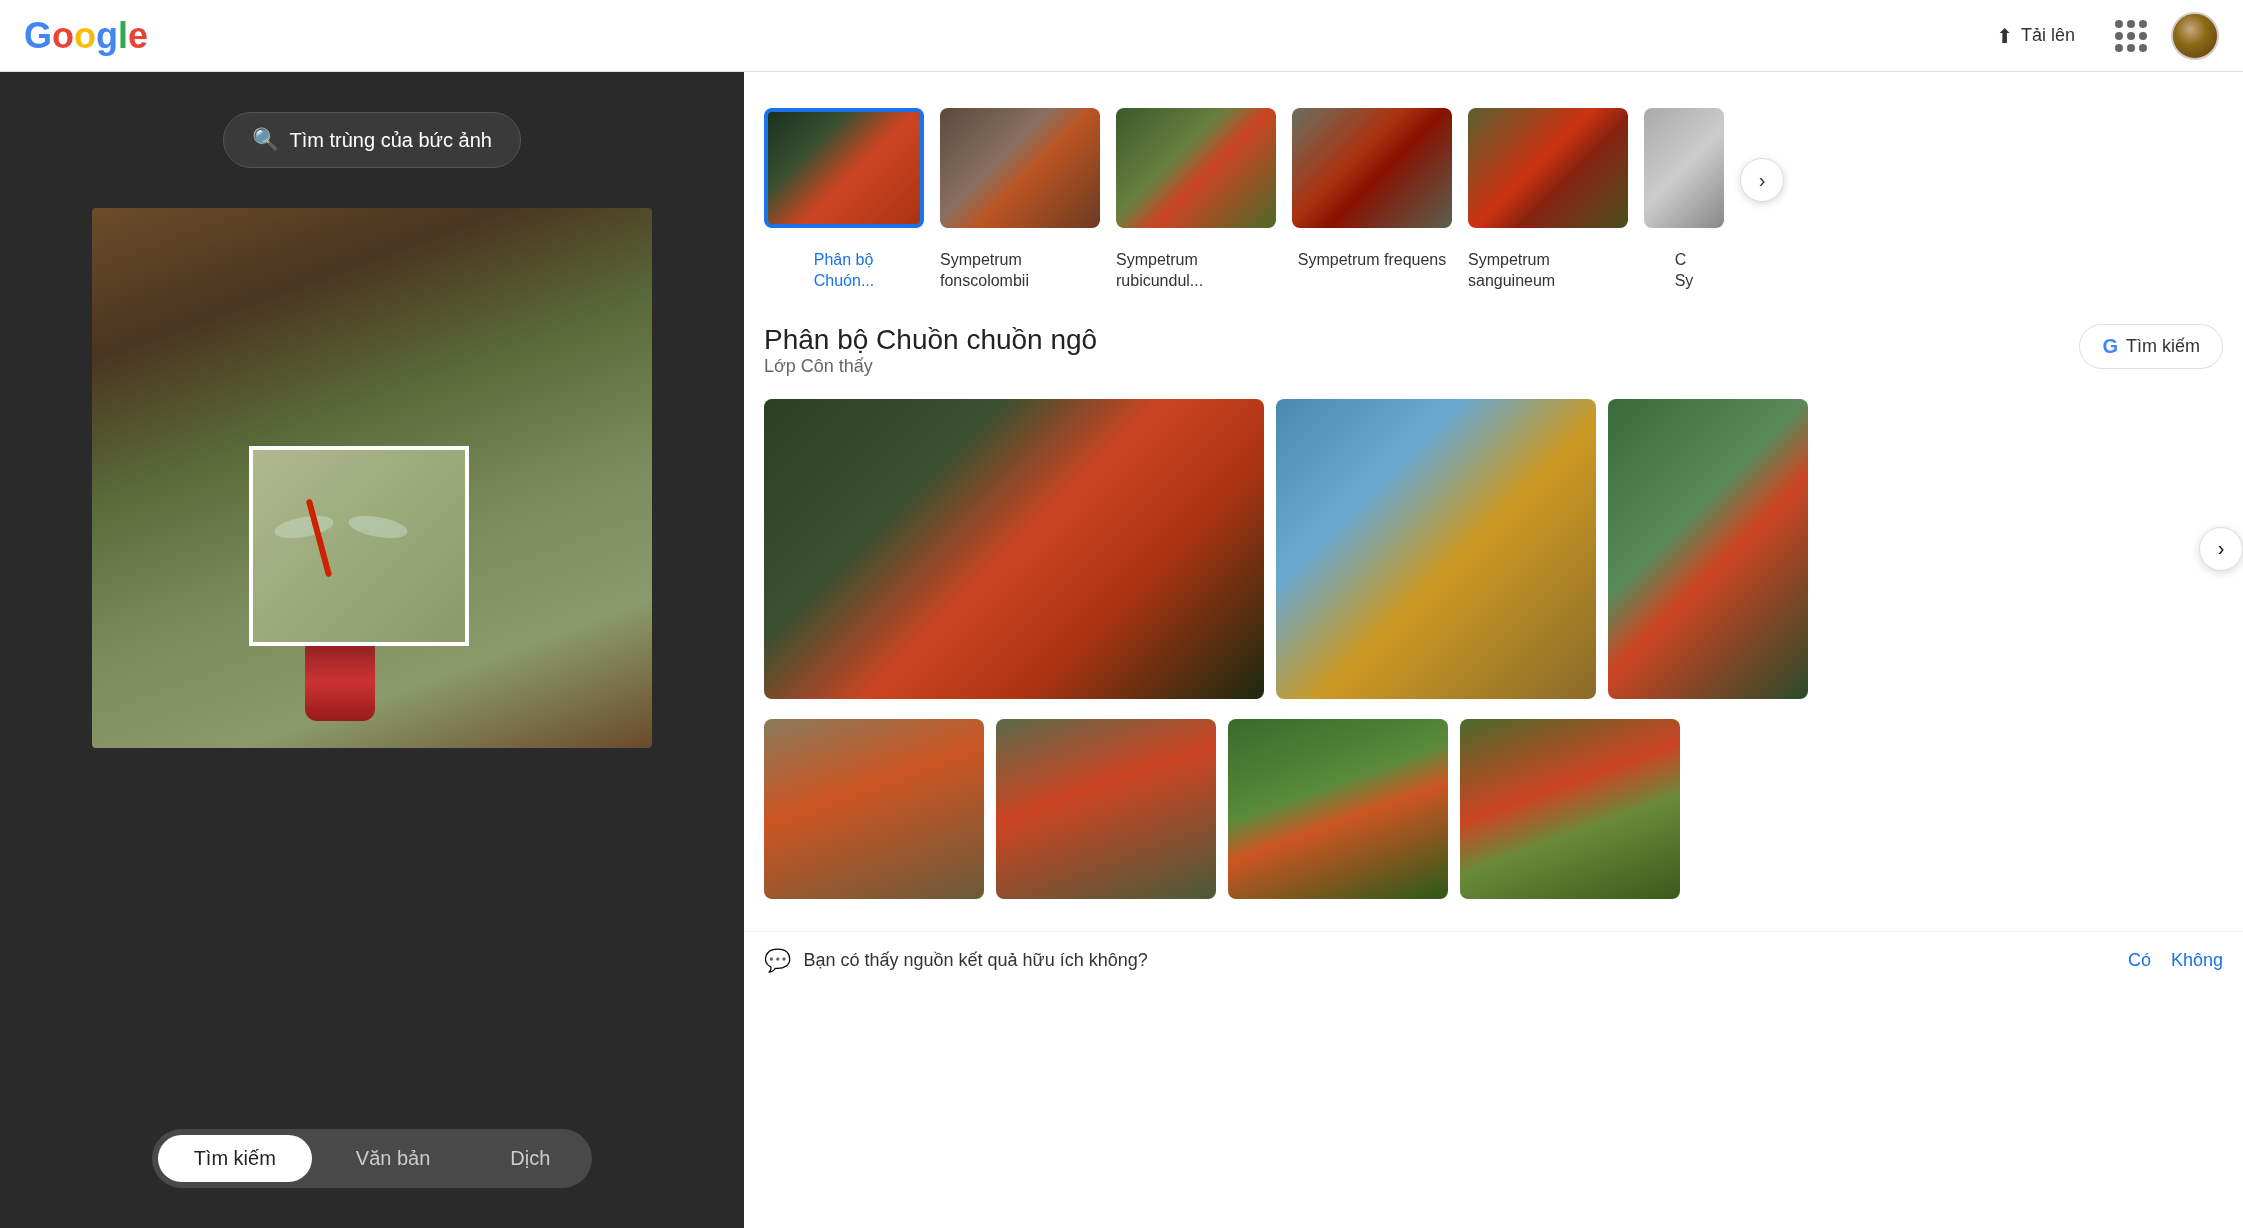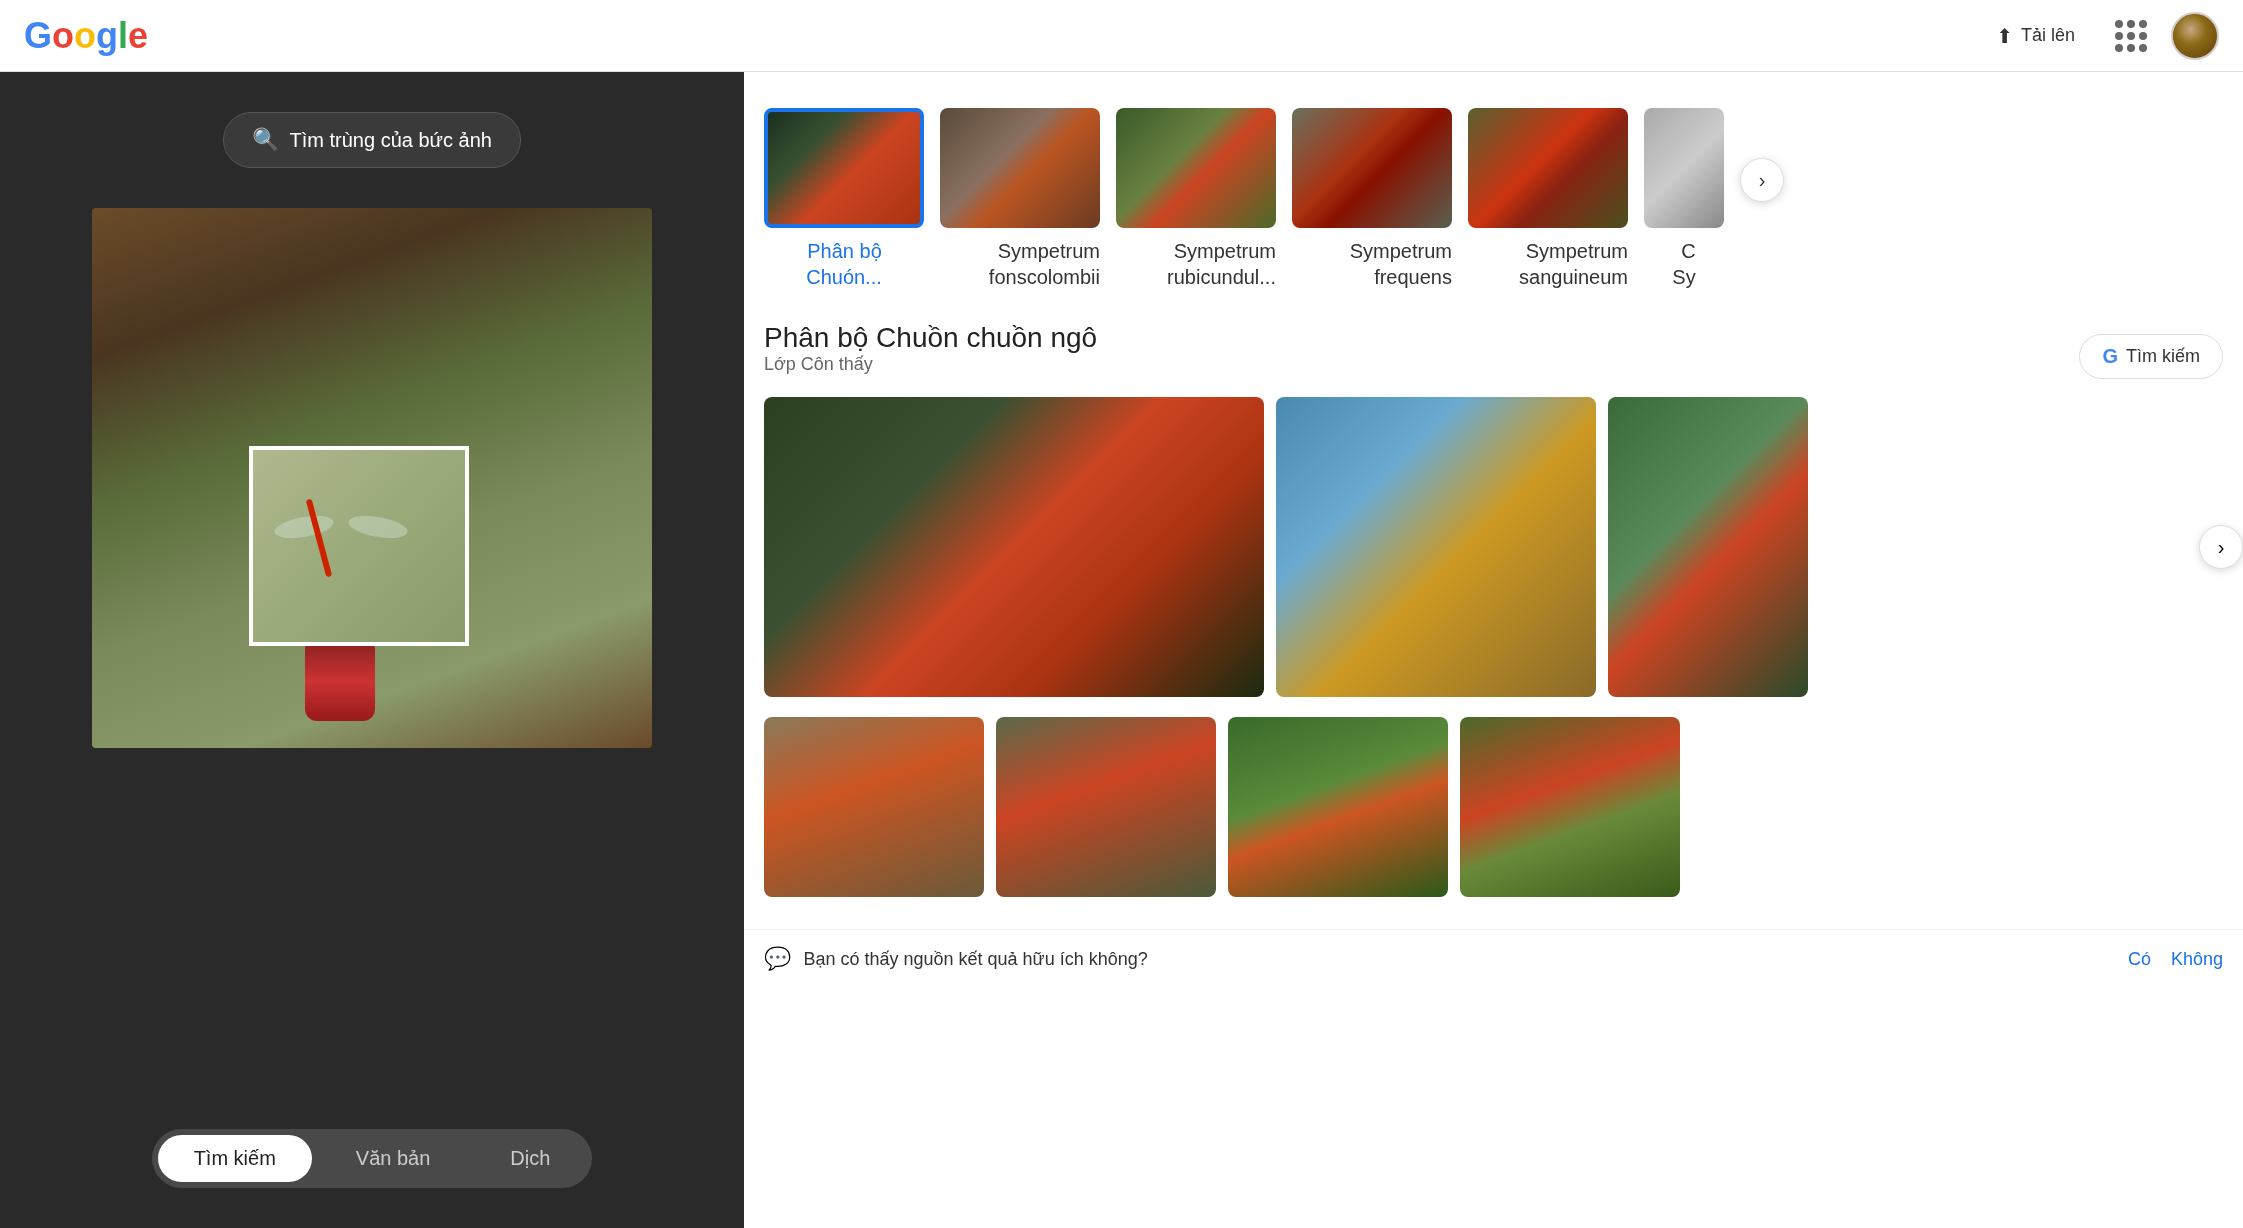--- a/index.html
+++ b/index.html
@@ -233,25 +233,26 @@
       height: 120px;
       border-radius: 8px;
       overflow: hidden;
       margin-bottom: 10px;
     }
     .related-thumb.selected {
       border: 4px solid #1a73e8;
     }
 
     .related-label {
-      font-size: 20px;
+      font-size: 16px;
       color: #333;
-      text-align: right;
+      text-align: left;
       max-width: 160px;
       line-height: 1.3;
+      margin-top: 12px;
     }
     .related-label.blue { color: #1a73e8; }
 
     .strip-nav-btn {
       width: 44px; height: 44px;
       border-radius: 50%;
       background: #fff;
       border: 1px solid #ddd;
       box-shadow: 0 2px 8px rgba(0,0,0,0.15);
       cursor: pointer;
@@ -262,21 +263,21 @@
       flex-shrink: 0;
     }
 
     
     .result-section {
       padding: 16px 20px;
     }
 
     .result-title-row {
       display: flex;
-      align-items: center;
+      align-items: flex-start;
       justify-content: space-between;
       margin-bottom: 6px;
     }
 
     .result-title {
       font-size: 28px;
       font-weight: 500;
       color: #222;
     }
 

